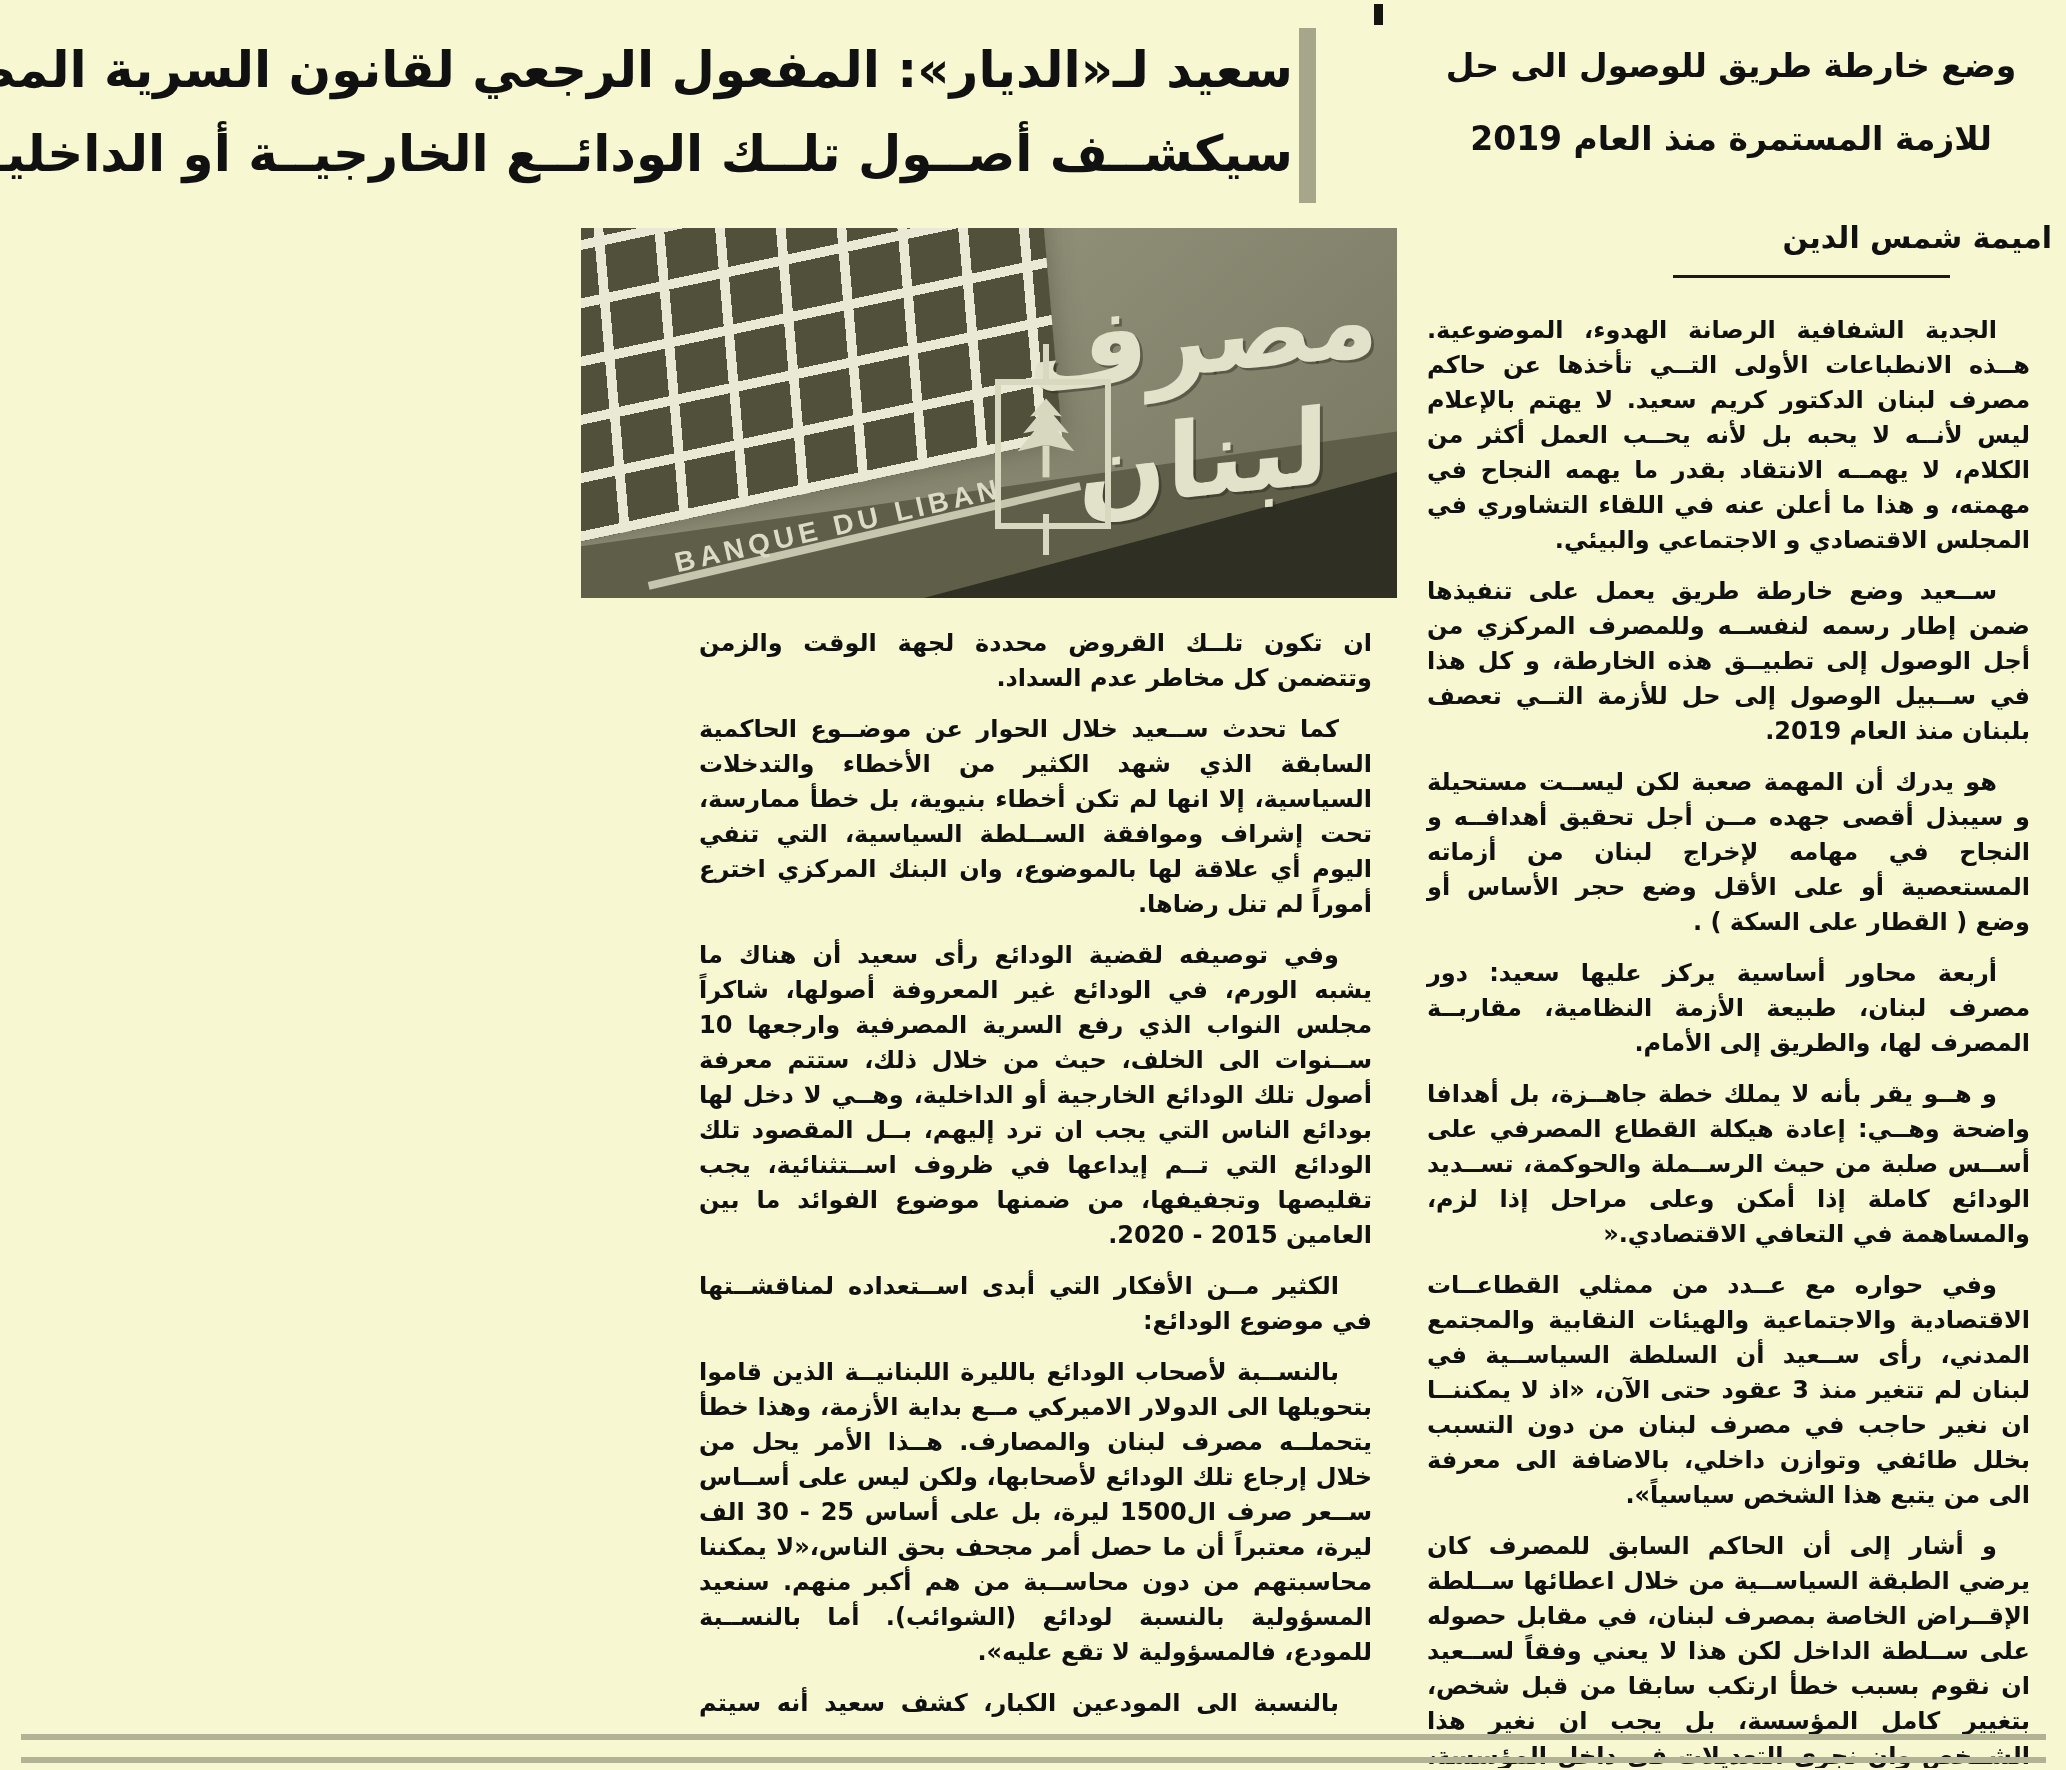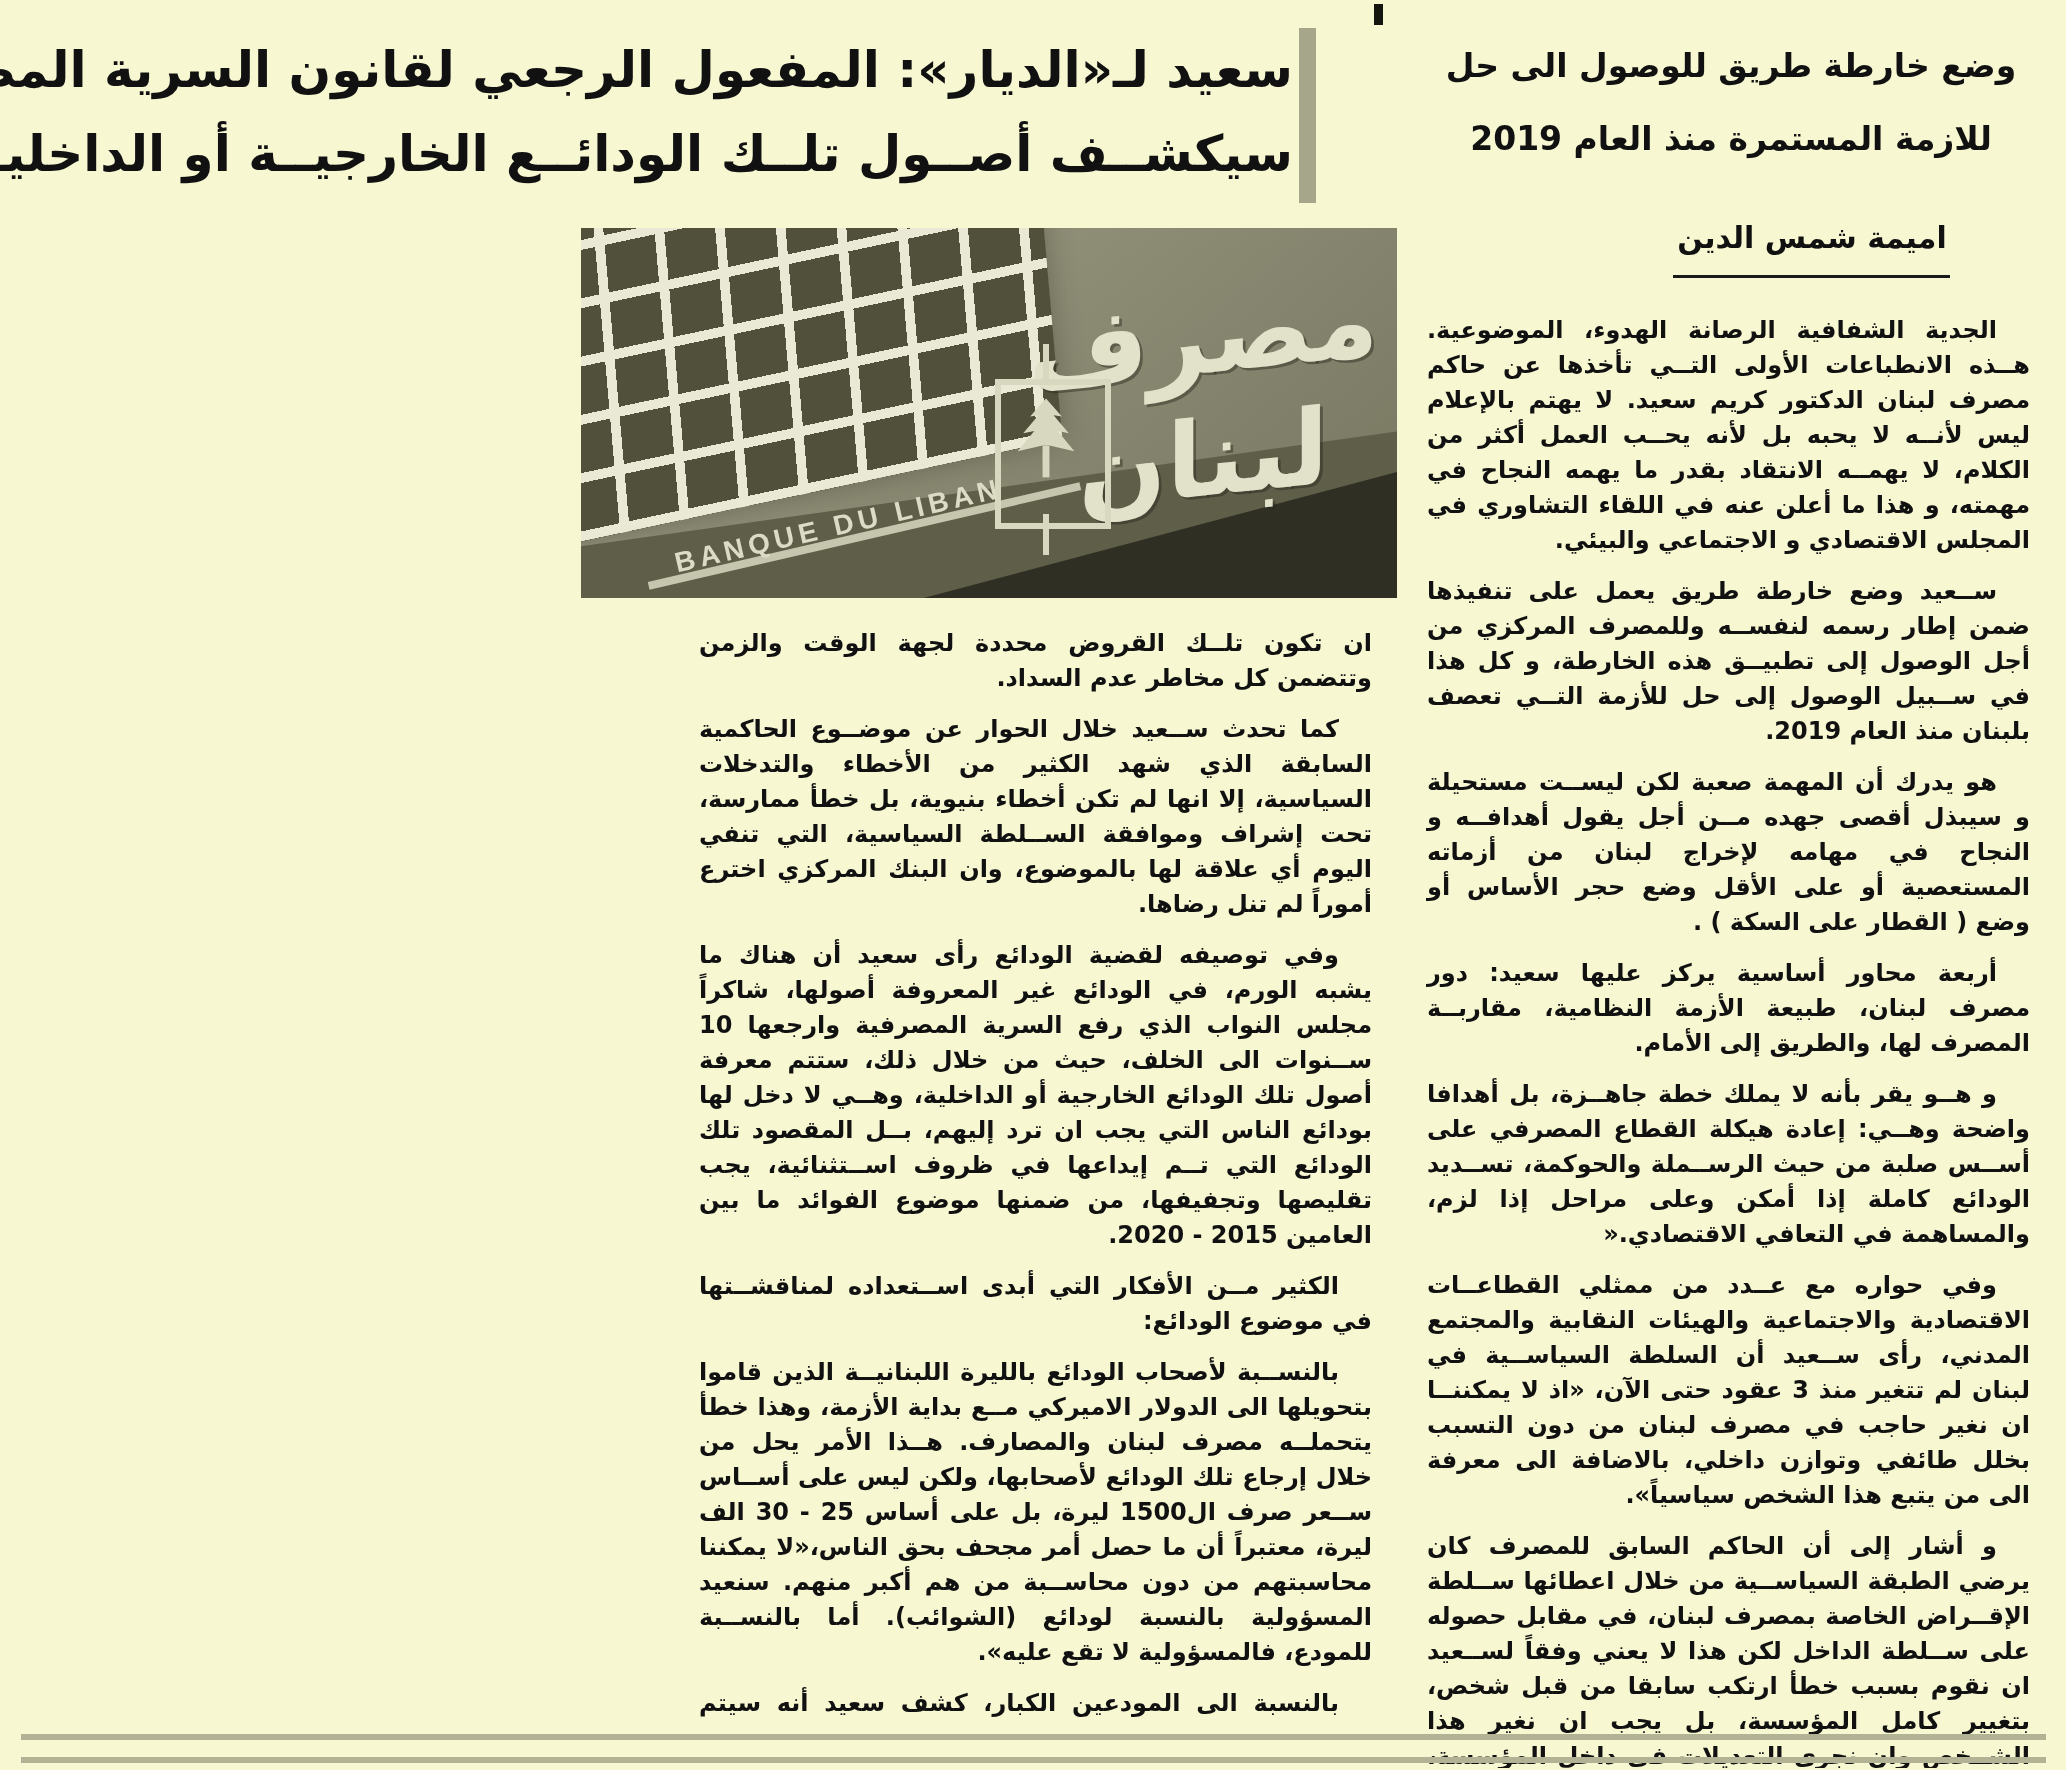--- a/index.html
+++ b/index.html
@@ -13,21 +13,21 @@
 
   
   .main-headline{left:62px;top:28px;width:1231px;text-align:center;font-weight:bold;}
   .main-headline .hl{font-size:50px;line-height:84px;white-space:nowrap;}
   .side-headline{left:1418px;top:29px;width:626px;text-align:center;font-weight:bold;}
   .side-headline .hl{font-size:33px;line-height:73px;white-space:nowrap;}
   .divider-bar{left:1299px;top:28px;width:16.6px;height:175px;background:#a6a68a;}
   .top-mark{left:1374px;top:4.1px;width:9px;height:21px;background:#15150f;}
 
   
-  .byline{left:1660px;top:220px;width:304px;text-align:center;font-size:30px;font-weight:bold;}
+  .byline{left:1748px;top:220px;width:304px;text-align:right;font-size:30px;font-weight:bold;}
   .byline-rule{left:1673px;top:275px;width:277px;height:2.8px;background:#1a1a1a;}
 
   
   .col{font-size:24px;line-height:35px;font-weight:bold;overflow:hidden;}
   .para{margin:16px;text-align:justify;text-justify:inter-word;text-indent:33px;}
   .col-right{left:1411px;top:297px;width:635px;height:1471px;}
   .col-middle{left:683px;top:610px;width:705px;height:1108px;}
   .col-left{left:21px;top:205px;width:640px;height:1516px;}
   .col-middle .para:first-child,.col-left .para:first-child{text-indent:0;}
   .photo-spacer{float:left;width:93px;height:407px;}
@@ -94,21 +94,21 @@
   <svg class="cedar" width="76" height="90" viewBox="0 0 110 130">
     <polygon points="55,8 78,34 66,32 88,58 72,55 96,84 60,76 60,76 50,76 14,84 38,55 22,58 44,32 32,34" fill="#d8d8c0"></polygon>
     <rect x="50" y="76" width="10" height="46" fill="#d8d8c0"></rect>
   </svg>
   <div class="plaque-text">BANQUE DU LIBAN</div>
 </div>
 
 <div class="abs col col-right">
     <p class="para">الجدية الشفافية الرصانة الهدوء، الموضوعية. هــذه الانطباعات الأولى التــي تأخذها عن حاكم مصرف لبنان الدكتور كريم سعيد. لا يهتم بالإعلام ليس لأنــه لا يحبه بل لأنه يحــب العمل أكثر من الكلام، لا يهمــه الانتقاد بقدر ما يهمه النجاح في مهمته، و هذا ما أعلن عنه في اللقاء التشاوري في المجلس الاقتصادي و الاجتماعي والبيئي.</p>
     <p class="para">ســعيد وضع خارطة طريق يعمل على تنفيذها ضمن إطار رسمه لنفســه وللمصرف المركزي من أجل الوصول إلى تطبيــق هذه الخارطة، و كل هذا في ســبيل الوصول إلى حل للأزمة التــي تعصف بلبنان منذ العام 2019.</p>
-    <p class="para">هو يدرك أن المهمة صعبة لكن ليســت مستحيلة و سيبذل أقصى جهده مــن أجل يقول أهدافــه و النجاح في مهامه لإخراج لبنان من أزماته المستعصية  أو على الأقل وضع حجر الأساس أو وضع ( القطار على السكة ) .</p>
+    <p class="para">هو يدرك أن المهمة صعبة لكن ليســت مستحيلة و سيبذل أقصى جهده مــن أجل تحقيق أهدافــه و النجاح في مهامه لإخراج لبنان من أزماته المستعصية  أو على الأقل وضع حجر الأساس أو وضع ( القطار على السكة ) .</p>
     <p class="para">أربعة محاور أساسية يركز عليها سعيد: دور مصرف لبنان، طبيعة الأزمة النظامية، مقاربــة المصرف لها، والطريق إلى الأمام.</p>
     <p class="para">و هــو يقر بأنه لا يملك خطة جاهــزة، بل أهدافا واضحة وهــي: إعادة هيكلة القطاع المصرفي على أســس صلبة من حيث الرســملة والحوكمة، تســديد الودائع كاملة إذا أمكن وعلى مراحل إذا لزم، والمساهمة في التعافي الاقتصادي.«</p>
     <p class="para">وفي حواره مع عــدد من ممثلي القطاعــات الاقتصادية والاجتماعية والهيئات النقابية والمجتمع المدني، رأى ســعيد أن السلطة السياســية في لبنان لم تتغير  منذ 3 عقود حتى الآن، «اذ لا يمكننــا ان نغير حاجب في مصرف لبنان من دون التسبب بخلل طائفي وتوازن داخلي، بالاضافة الى معرفة الى من يتبع هذا الشخص سياسياً».</p>
     <p class="para">و أشار  إلى أن الحاكم السابق للمصرف كان يرضي الطبقة السياســية من خلال اعطائها ســلطة الإقــراض الخاصة بمصرف لبنان، في مقابل حصوله على ســلطة الداخل لكن هذا لا يعني وفقاً لســعيد ان نقوم بسبب خطأ ارتكب سابقا من قبل شخص، بتغيير كامل المؤسسة، بل يجب ان نغير هذا الشــخص وان نجري التعديلات في داخل المؤسسة، حفاظا على الشفافية والاستقلالية.</p>
     <p class="para">وهذا ما قام به ســعيد كما يقول من خــلال قانون اعادة اصلاح قطاع المصارف في المادتين 5 و 6، حيث التشــديد على استقلالية مصرف لبنان.</p>
   </div>
 
 <div class="abs col col-middle">
     <p class="para">ان تكون تلــك القروض محددة لجهة الوقت والزمن وتتضمن كل مخاطر عدم السداد.</p>
     <p class="para">كما تحدث ســعيد خلال الحوار عن  موضــوع الحاكمية السابقة الذي شهد  الكثير من الأخطاء والتدخلات السياسية، إلا انها لم تكن أخطاء بنيوية، بل خطأ ممارسة، تحت إشراف وموافقة الســلطة السياسية، التي تنفي اليوم أي علاقة لها بالموضوع، وان البنك المركزي اخترع أموراً لم تنل رضاها.</p>

